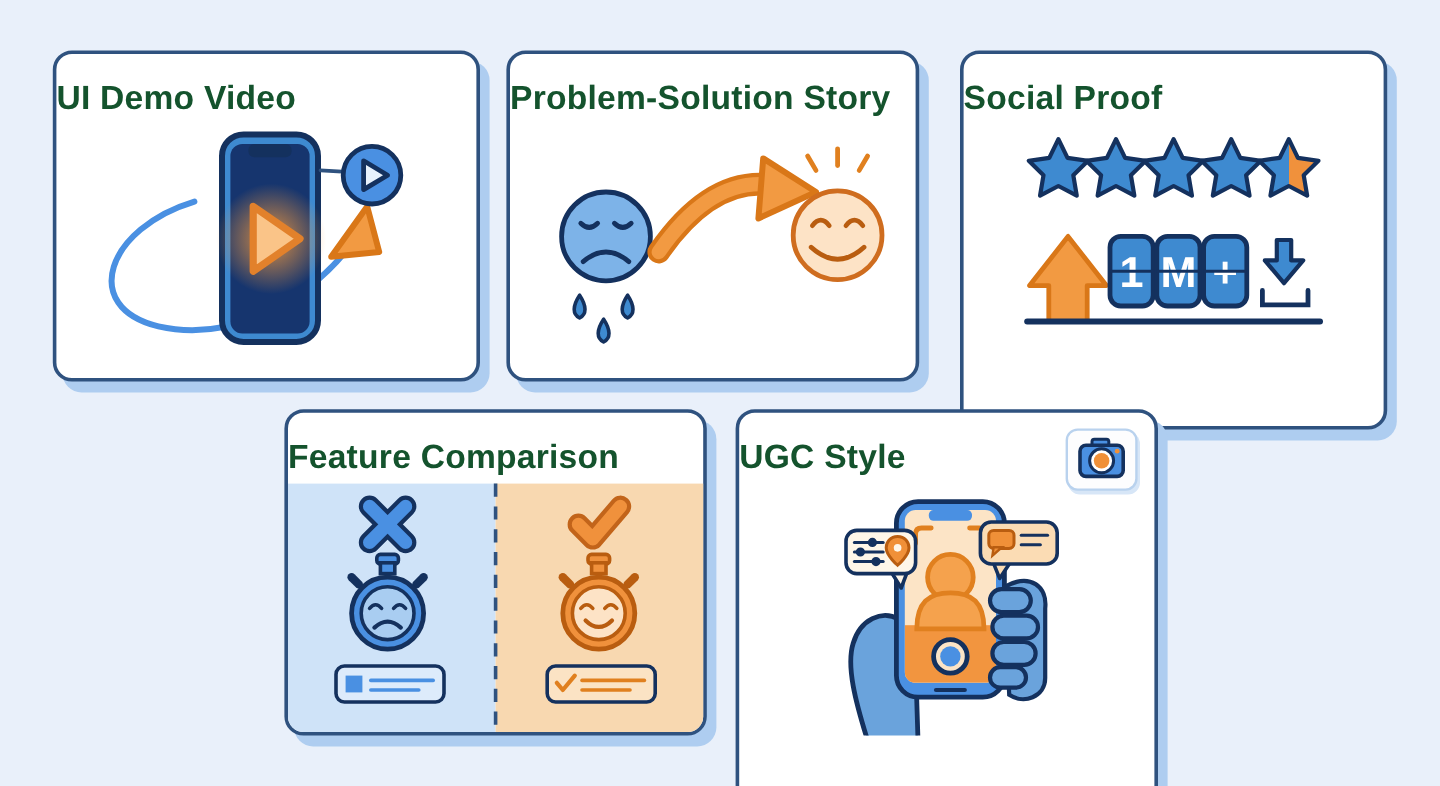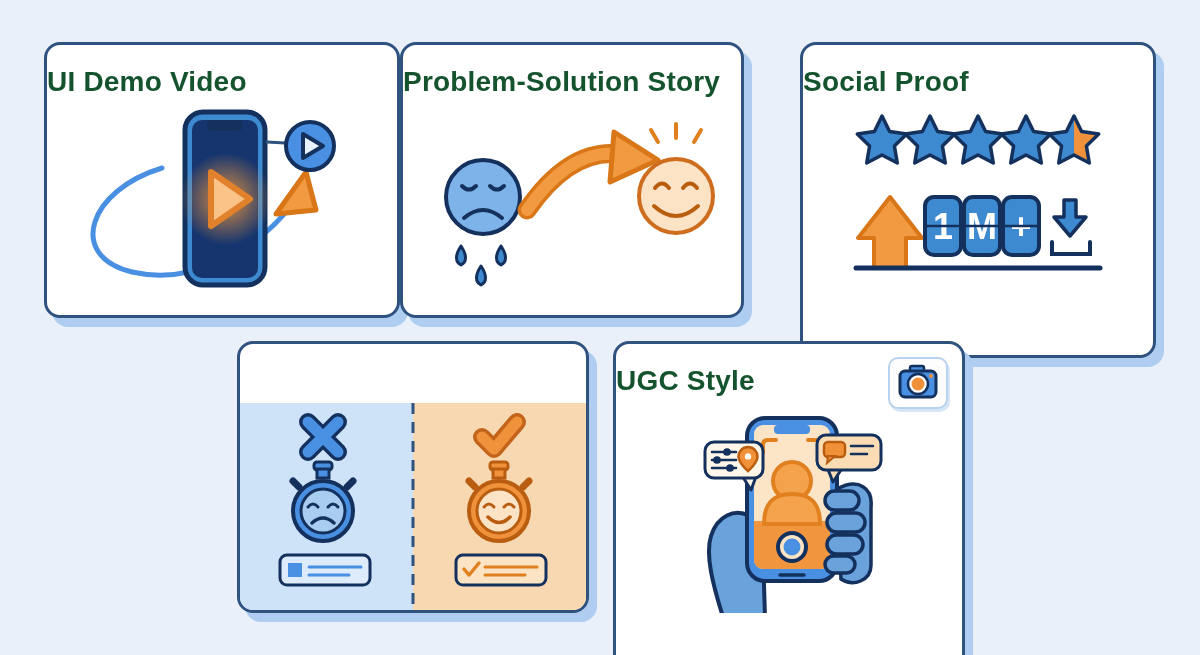--- a/index.html
+++ b/index.html
@@ -59,21 +59,21 @@
       <polygon points="232,172 262,130 272,168" fill="#f29a42" stroke="#d97718" stroke-width="5" stroke-linejoin="round"></polygon>
 
       <g>
         <line x1="223" y1="100" x2="241" y2="101" stroke="#2f527f" stroke-width="3" stroke-linecap="round"></line>
         <circle cx="266" cy="104" r="24" fill="#4a90e2" stroke="#14315e" stroke-width="4"></circle>
         <polygon points="259,92 279,104 259,116" fill="#e8f2fc" stroke="#14315e" stroke-width="4" stroke-linejoin="round"></polygon>
       </g>
     </svg>
   </section>
 
-  <section class="card" style="left:400px;top:42px;width:344px;height:276px">
+  <section class="card" style="left:422px;top:42px;width:344px;height:276px">
     <h2>Problem-Solution Story</h2>
     <svg class="illus" width="356" height="276" viewBox="0 0 356 276">
 
       <g>
         <circle cx="83" cy="155" r="37" fill="#7db3e8" stroke="#14315e" stroke-width="4"></circle>
         <path d="M 62 144 q 7 7 14 0" fill="none" stroke="#14315e" stroke-width="4" stroke-linecap="round"></path>
         <path d="M 90 144 q 7 7 14 0" fill="none" stroke="#14315e" stroke-width="4" stroke-linecap="round"></path>
         <path d="M 64 176 q 19 -16 38 0" fill="none" stroke="#14315e" stroke-width="4" stroke-linecap="round"></path>
       </g>
 
@@ -144,20 +144,21 @@
       <g>
         <path d="M 264 158 v 17 h -10 l 16 19 l 16 -19 h -10 v -17 z" fill="#3e8ad0" stroke="#14315e" stroke-width="3.5" stroke-linejoin="round"></path>
         <path d="M 252 200 v 12 h 38 v -12" fill="none" stroke="#14315e" stroke-width="4" stroke-linecap="round"></path>
       </g>
 
       <line x1="56" y1="226" x2="300" y2="226" stroke="#14315e" stroke-width="5" stroke-linecap="round"></line>
     </svg>
   </section>
 
   <section class="card" style="left:237px;top:341px;width:352px;height:272px">
+    <h2>Feature Comparison</h2>
     <svg class="illus" width="352" height="272" viewBox="0 0 352 272">
 
       <rect x="0" y="62" width="176" height="210" fill="#cfe3f8"></rect>
       <rect x="176" y="62" width="176" height="210" fill="#f8d8b0"></rect>
       <line x1="176" y1="62" x2="176" y2="272" stroke="#2f527f" stroke-width="3" stroke-dasharray="11 8"></line>
 
       <g transform="translate(86,96)">
         <path d="M -15 -15 L 15 15 M 15 -15 L -15 15" stroke="#14315e" stroke-width="18" stroke-linecap="round"></path>
         <path d="M -15 -15 L 15 15 M 15 -15 L -15 15" stroke="#4a90e2" stroke-width="11" stroke-linecap="round"></path>
       </g>

